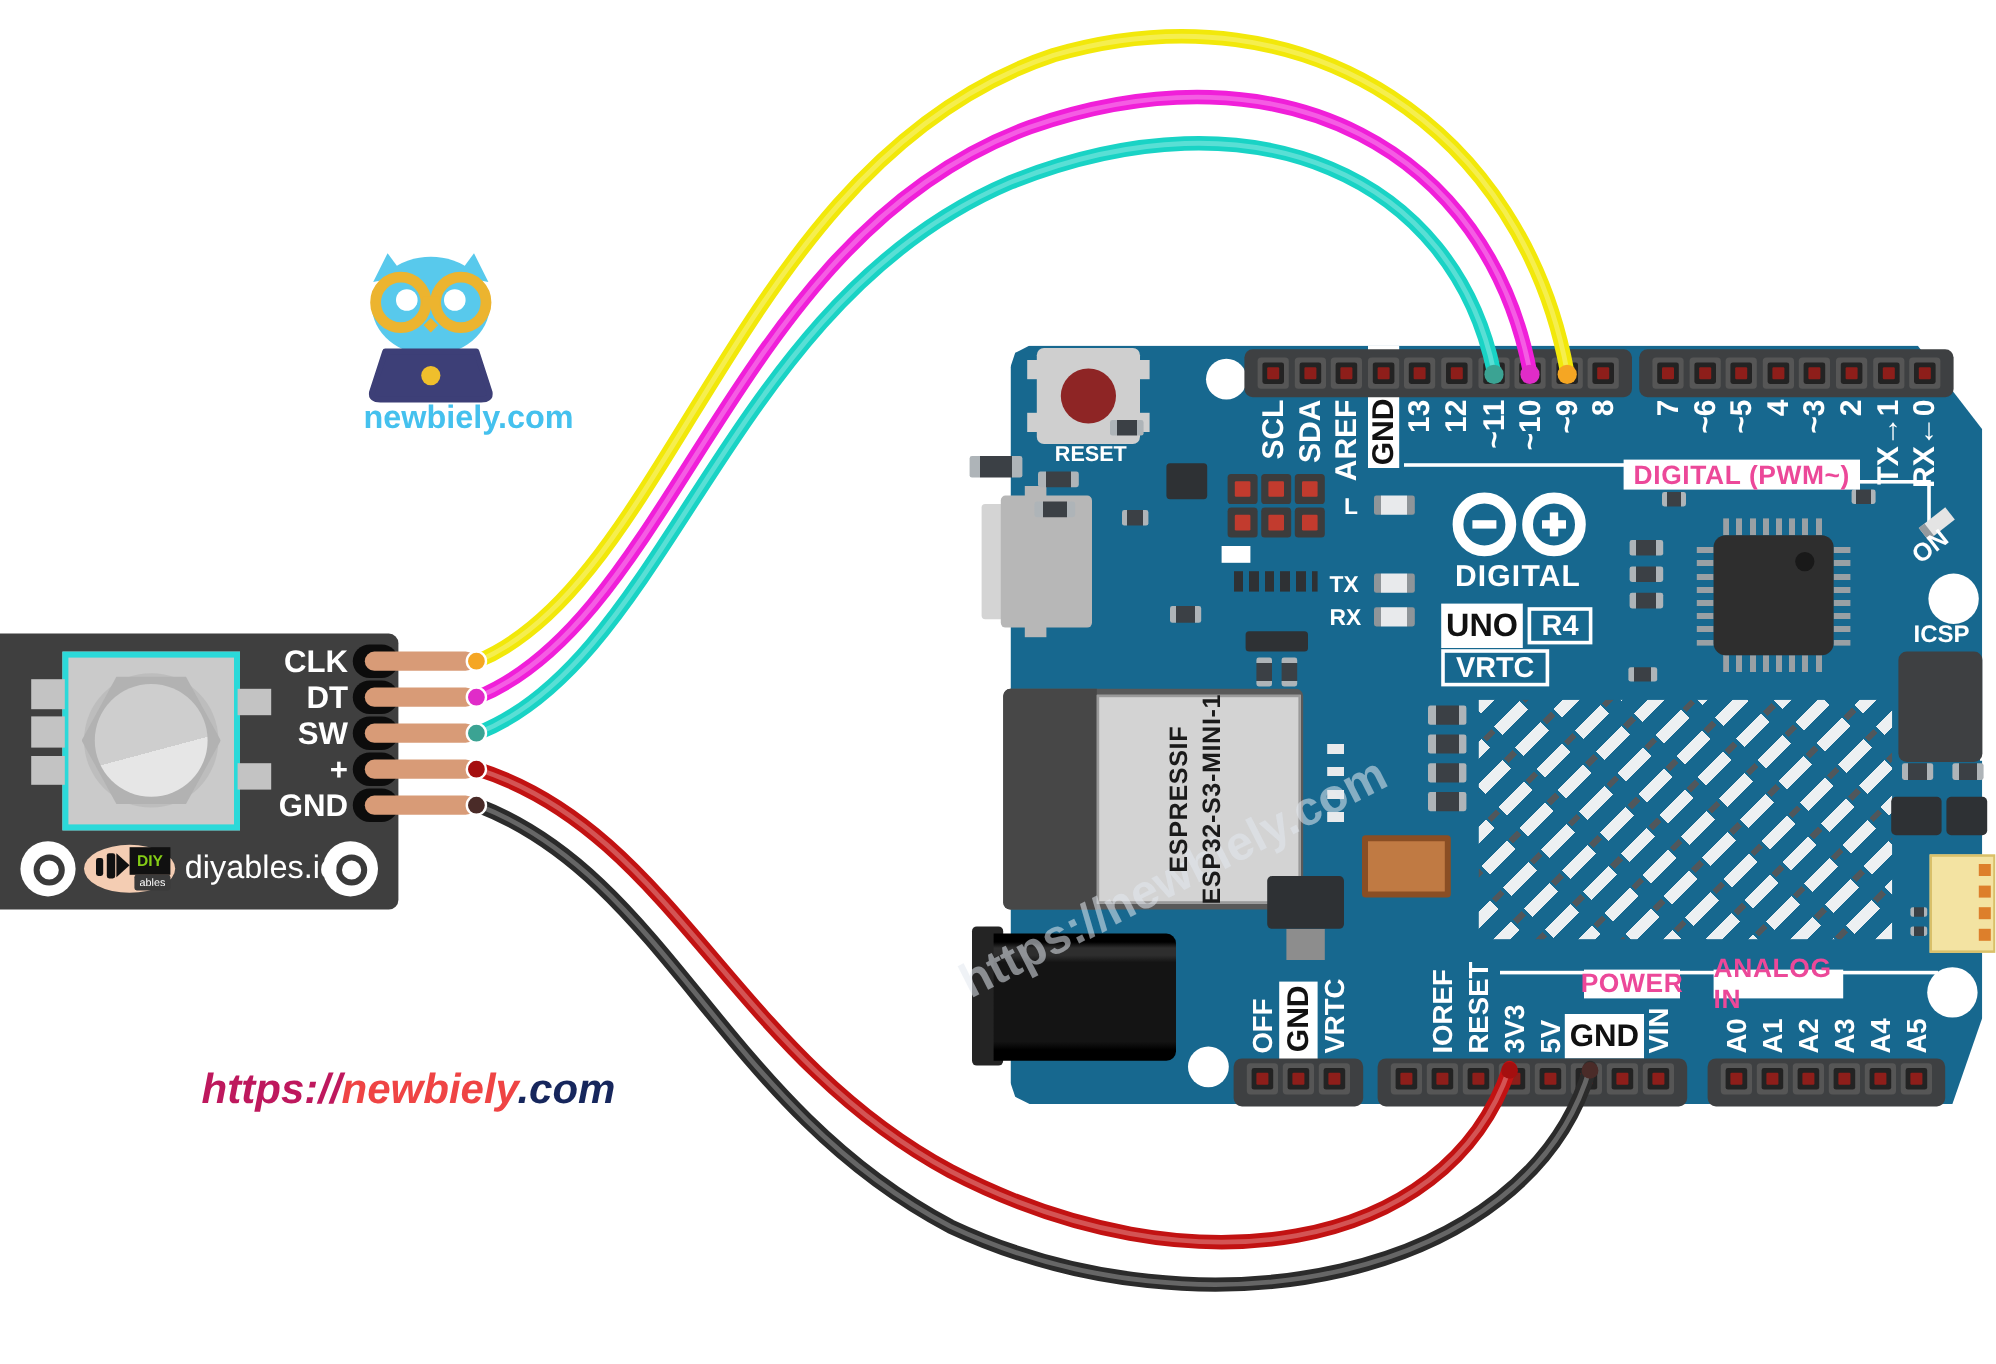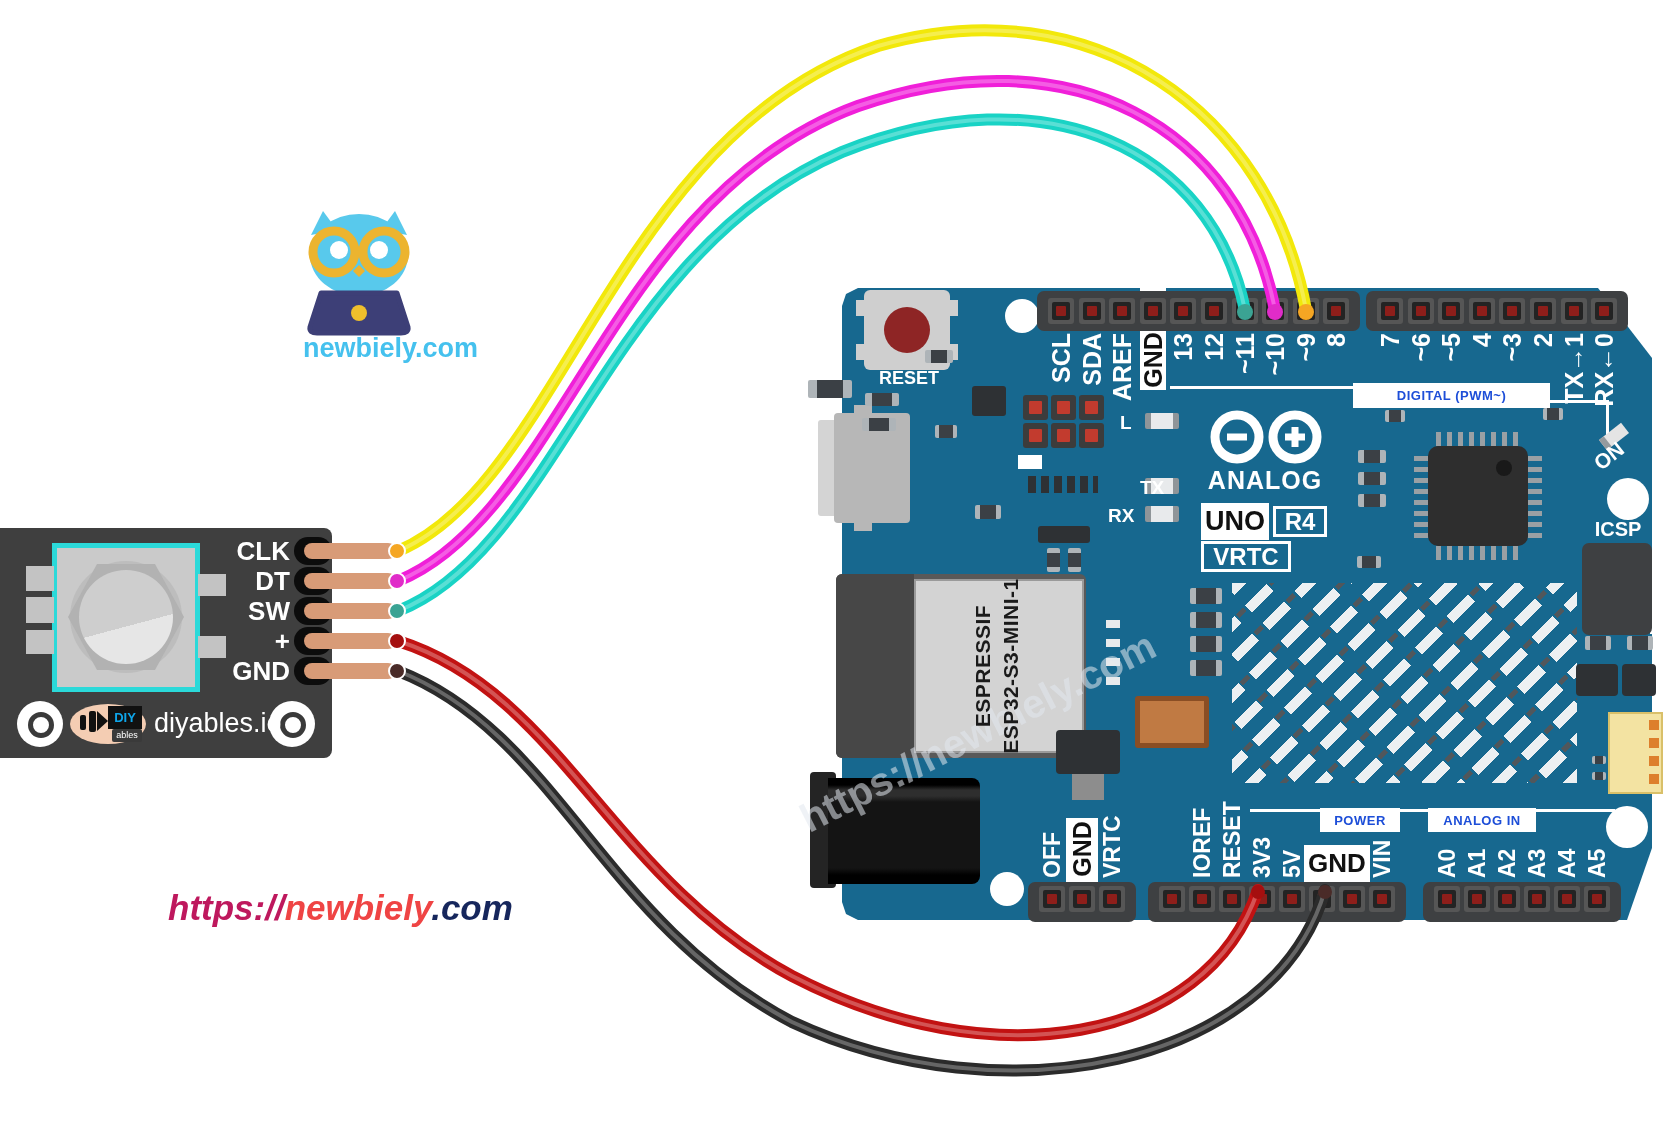--- a/index.html
+++ b/index.html
@@ -27,21 +27,21 @@
   .hlabel{position:absolute;background:#fff;color:#111;font-weight:bold;font-size:26px;
           display:flex;align-items:center;justify-content:center;z-index:2;}
 
   
   .r{position:absolute;background:linear-gradient(90deg,#aeb4b8 0 20%,#3b4045 20% 80%,#aeb4b8 80%);border-radius:2px;z-index:1;}
   .rv{position:absolute;background:linear-gradient(180deg,#aeb4b8 0 20%,#3b4045 20% 80%,#aeb4b8 80%);border-radius:2px;z-index:1;}
   .wc{position:absolute;background:linear-gradient(90deg,#8f9599 0 18%,#e8eaec 18% 82%,#8f9599 82%);border-radius:2px;z-index:1;}
   .dark{position:absolute;background:#2e3134;border-radius:3px;z-index:1;}
   .pad{position:absolute;width:25px;height:25px;background:#3c3c3c;border-radius:3px;z-index:2;}
   .pad::after{content:"";position:absolute;inset:6px;background:#C23B2E;border-radius:1px;}
-  .whitebox-label{position:absolute;background:#fff;color:#1d4ed8;font-weight:bold;font-size:13px;
+  .whitebox-label{position:absolute;background:#fff;color:#ec4899;font-weight:bold;font-size:22px;
       display:flex;align-items:center;justify-content:center;z-index:2;letter-spacing:.5px;}
   .wline{position:absolute;background:#fff;z-index:1;}
   .smalltxt{position:absolute;color:#fff;font-weight:bold;z-index:2;}
 
   
   .hatch-w{position:absolute;z-index:1;
     background:repeating-linear-gradient(135deg,#edf0f2 0 10px,transparent 10px 25px);
     -webkit-mask:repeating-linear-gradient(45deg,#000 0 30px,transparent 30px 45px);
             mask:repeating-linear-gradient(45deg,#000 0 30px,transparent 30px 45px);}
   .hatch-d{position:absolute;z-index:1;
@@ -117,21 +117,21 @@
 
   <div class="abs" style="left:17px;top:701px;width:46px;height:46px;background:#fff;border-radius:50%;z-index:2"></div>
   <div class="abs" style="left:28px;top:712px;width:26px;height:26px;background:#fff;border:5px solid #3a3a3a;border-radius:50%;z-index:2"></div>
   <div class="abs" style="left:269px;top:701px;width:46px;height:46px;background:#fff;border-radius:50%;z-index:2"></div>
   <div class="abs" style="left:280px;top:712px;width:26px;height:26px;background:#fff;border:5px solid #3a3a3a;border-radius:50%;z-index:2"></div>
 
   <div class="abs" style="left:70px;top:704px;width:76px;height:40px;background:#F4CDB3;border-radius:50%;z-index:2"></div>
   <div class="abs" style="left:80px;top:715px;width:6px;height:15px;background:#111;border-radius:2px;z-index:3"></div>
   <div class="abs" style="left:89px;top:711px;width:7px;height:21px;background:#111;border-radius:2px;z-index:3"></div>
   <div class="abs" style="left:97px;top:711px;width:0;height:0;border-top:10px solid transparent;border-bottom:10px solid transparent;border-left:11px solid #111;z-index:3"></div>
-  <div class="abs" style="left:108px;top:706px;width:34px;height:23px;background:#111;color:#0ea5e9;font-size:13px;font-weight:bold;text-align:center;line-height:23px;z-index:3">DIY</div>
+  <div class="abs" style="left:108px;top:706px;width:34px;height:23px;background:#111;color:#84cc16;font-size:13px;font-weight:bold;text-align:center;line-height:23px;z-index:3">DIY</div>
   <div class="abs" style="left:112px;top:729px;width:30px;height:13px;background:#3a3a3a;border-radius:2px;color:#fff;font-size:9px;text-align:center;line-height:13px;z-index:3">ables</div>
   <div class="abs" style="left:154px;top:708px;width:160px;color:#fff;font-size:27px;z-index:2">diyables.io</div>
 
   <div id="board"></div>
   <div id="watermark">https://newbiely.com</div>
 
   <div class="hatch-w" style="left:1232px;top:583px;width:345px;height:200px;"></div>
   <div class="hatch-d" style="left:1232px;top:583px;width:345px;height:200px;"></div>
 
   <div class="hole" style="left:1005px;top:299px;width:34px;height:34px;"></div>
@@ -163,35 +163,35 @@
     <div>ESP32-S3-MINI-1</div>
   </div>
 
   <svg class="abs" style="left:1203px;top:406px;z-index:2" width="124" height="62" viewBox="0 0 124 62">
     <circle cx="34" cy="31" r="22" fill="none" stroke="#fff" stroke-width="9"></circle>
     <circle cx="92" cy="31" r="22" fill="none" stroke="#fff" stroke-width="9"></circle>
     <rect x="24" y="27.5" width="20" height="7" fill="#fff"></rect>
     <rect x="82" y="27.5" width="20" height="7" fill="#fff"></rect>
     <rect x="88.5" y="21" width="7" height="20" fill="#fff"></rect>
   </svg>
-  <div id="arduino-text">ANALOG</div>
+  <div id="arduino-text">DIGITAL</div>
   <div id="uno-box">UNO</div>
   <div id="r4-box">R4</div>
   <div id="wifi-box">VRTC</div>
 
   <div class="wline" style="left:1170px;top:386px;width:184px;height:3px;"></div>
   <div class="whitebox-label" style="left:1353px;top:383px;width:197px;height:25px;">DIGITAL (PWM~)</div>
   <div class="wline" style="left:1550px;top:400px;width:58px;height:3px;"></div>
   <div class="wline" style="left:1606px;top:400px;width:3px;height:40px;"></div>
   <div class="wline" style="left:1250px;top:809px;width:365px;height:3px;"></div>
   <div class="whitebox-label" style="left:1320px;top:808px;width:80px;height:24px;">POWER</div>
   <div class="whitebox-label" style="left:1428px;top:808px;width:108px;height:24px;">ANALOG IN</div>
 
   <div class="smalltxt" style="left:1120px;top:412px;font-size:19px;">L</div>
-  <div class="smalltxt" style="left:1108px;top:477px;font-size:19px;margin-left:32px;">TX</div>
+  <div class="smalltxt" style="left:1108px;top:477px;font-size:19px;">TX</div>
   <div class="smalltxt" style="left:1108px;top:505px;font-size:19px;">RX</div>
 
   <div class="abs" style="left:1600px;top:430px;width:28px;height:13px;background:#e4e4e4;border-left:6px solid #949a9e;transform:rotate(-38deg);z-index:1"></div>
   <div class="smalltxt" style="left:1584px;top:444px;width:50px;text-align:center;font-size:21px;transform:rotate(-38deg);">ON</div>
 
   <div class="smalltxt" style="left:1588px;top:518px;width:60px;text-align:center;font-size:20px;">ICSP</div>
   <div class="strip" style="left:1582px;top:543px;width:70px;height:92px;"></div>
   <div class="pad" style="left:1590px;top:551px;"></div>
   <div class="pad" style="left:1622px;top:551px;"></div>
   <div class="pad" style="left:1590px;top:580px;"></div>

